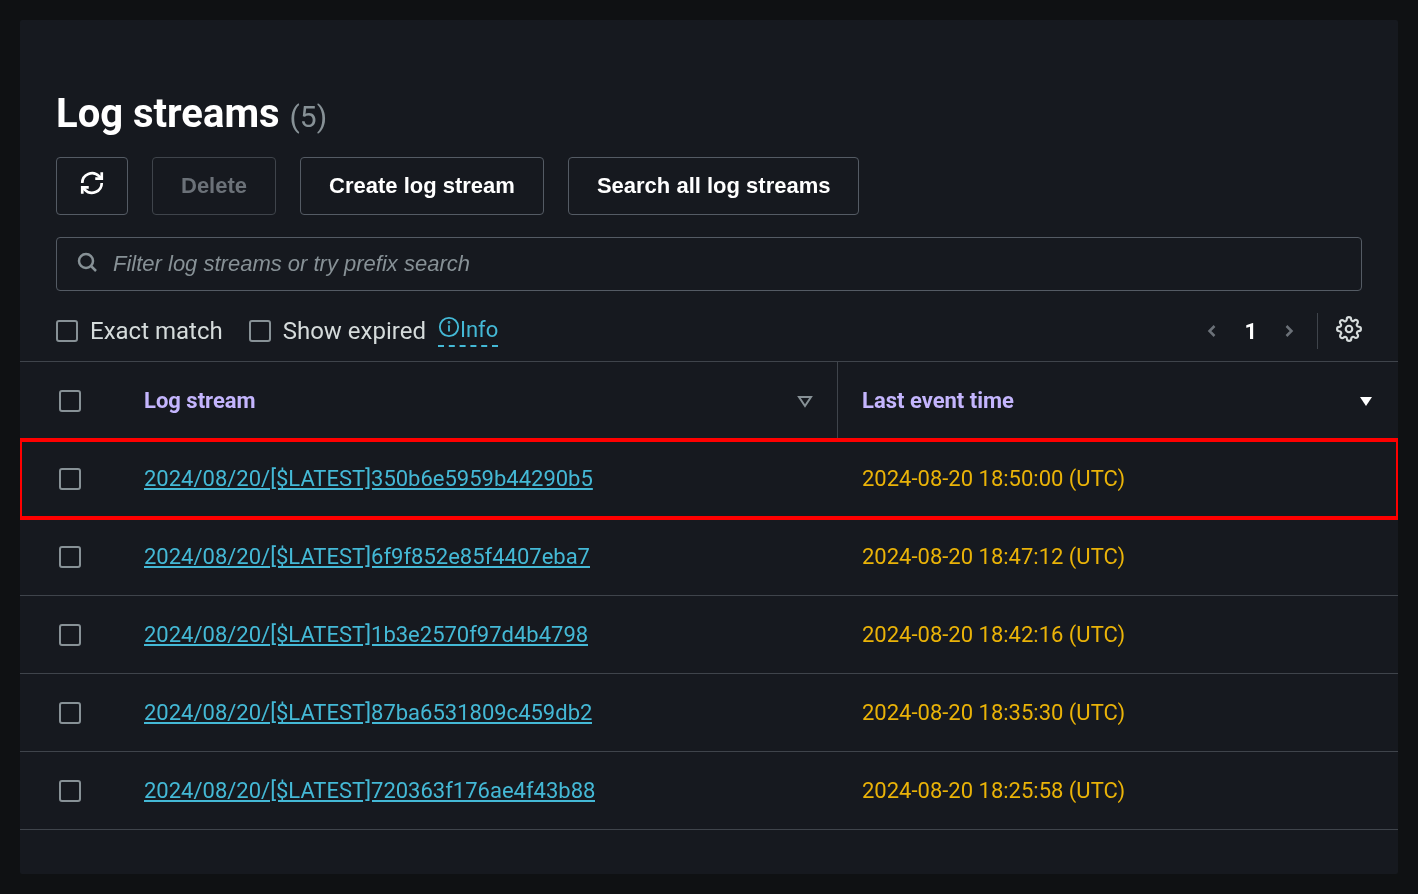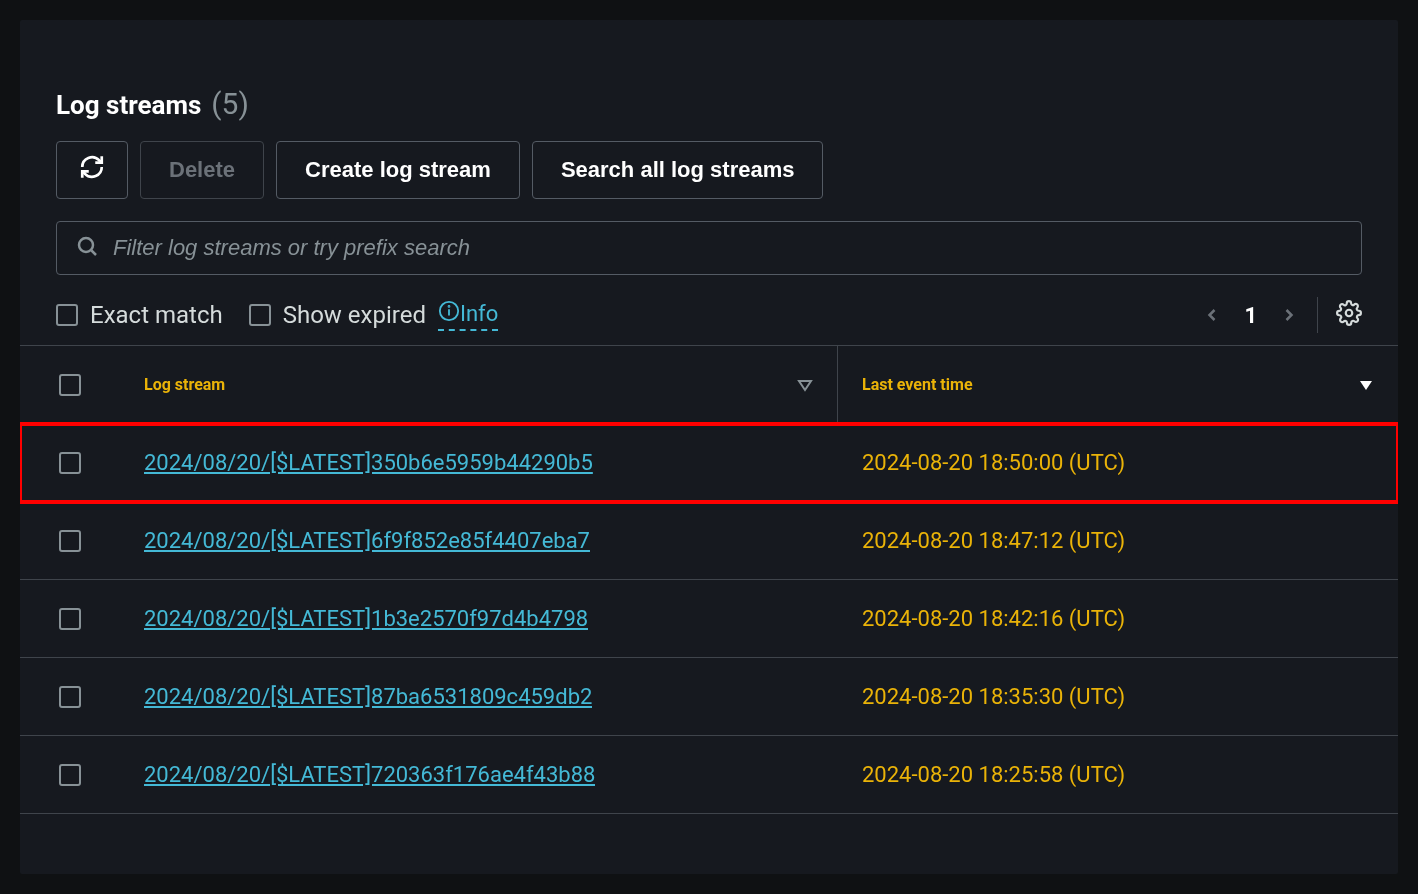--- a/index.html
+++ b/index.html
@@ -21,33 +21,33 @@
     .header {
       padding: 0 36px;
     }
     .title-row {
       display: flex;
       align-items: baseline;
       gap: 10px;
       margin-bottom: 20px;
     }
     .title {
-      font-size: 26px;
+      font-size: 40px;
       font-weight: 700;
       color: #ffffff;
       margin-top: 42px;
     }
     .count {
       font-size: 30px;
       font-weight: 400;
       color: #879196;
     }
     .toolbar {
       display: flex;
-      gap: 12px;
+      gap: 24px;
       margin-bottom: 22px;
       flex-wrap: wrap;
     }
     .btn {
       background: transparent;
       border: 1.5px solid #545b64;
       color: #ffffff;
       font-size: 22px;
       font-weight: 700;
       padding: 12px 28px;
@@ -158,22 +158,22 @@
       border-top: 1px solid #3f444b;
     }
     .thead, .trow {
       display: grid;
       grid-template-columns: 100px 1fr 560px;
       align-items: center;
       border-bottom: 1px solid #3f444b;
     }
     .thead {
       height: 78px;
-      color: #eab308;
-      font-size: 16px;
+      color: #c4b5fd;
+      font-size: 22px;
       font-weight: 700;
     }
     .th {
       display: flex;
       align-items: center;
       gap: 10px;
       padding: 0 24px;
       height: 100%;
     }
     .th-logstream {

